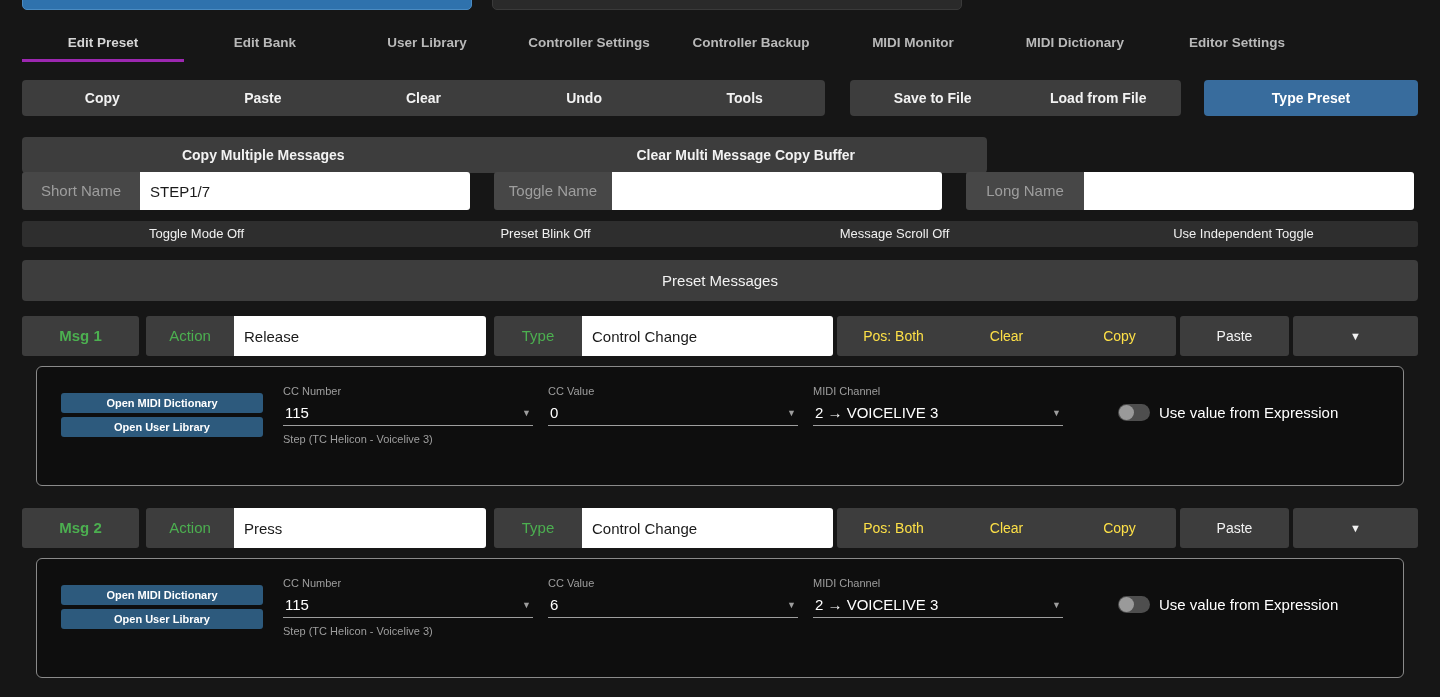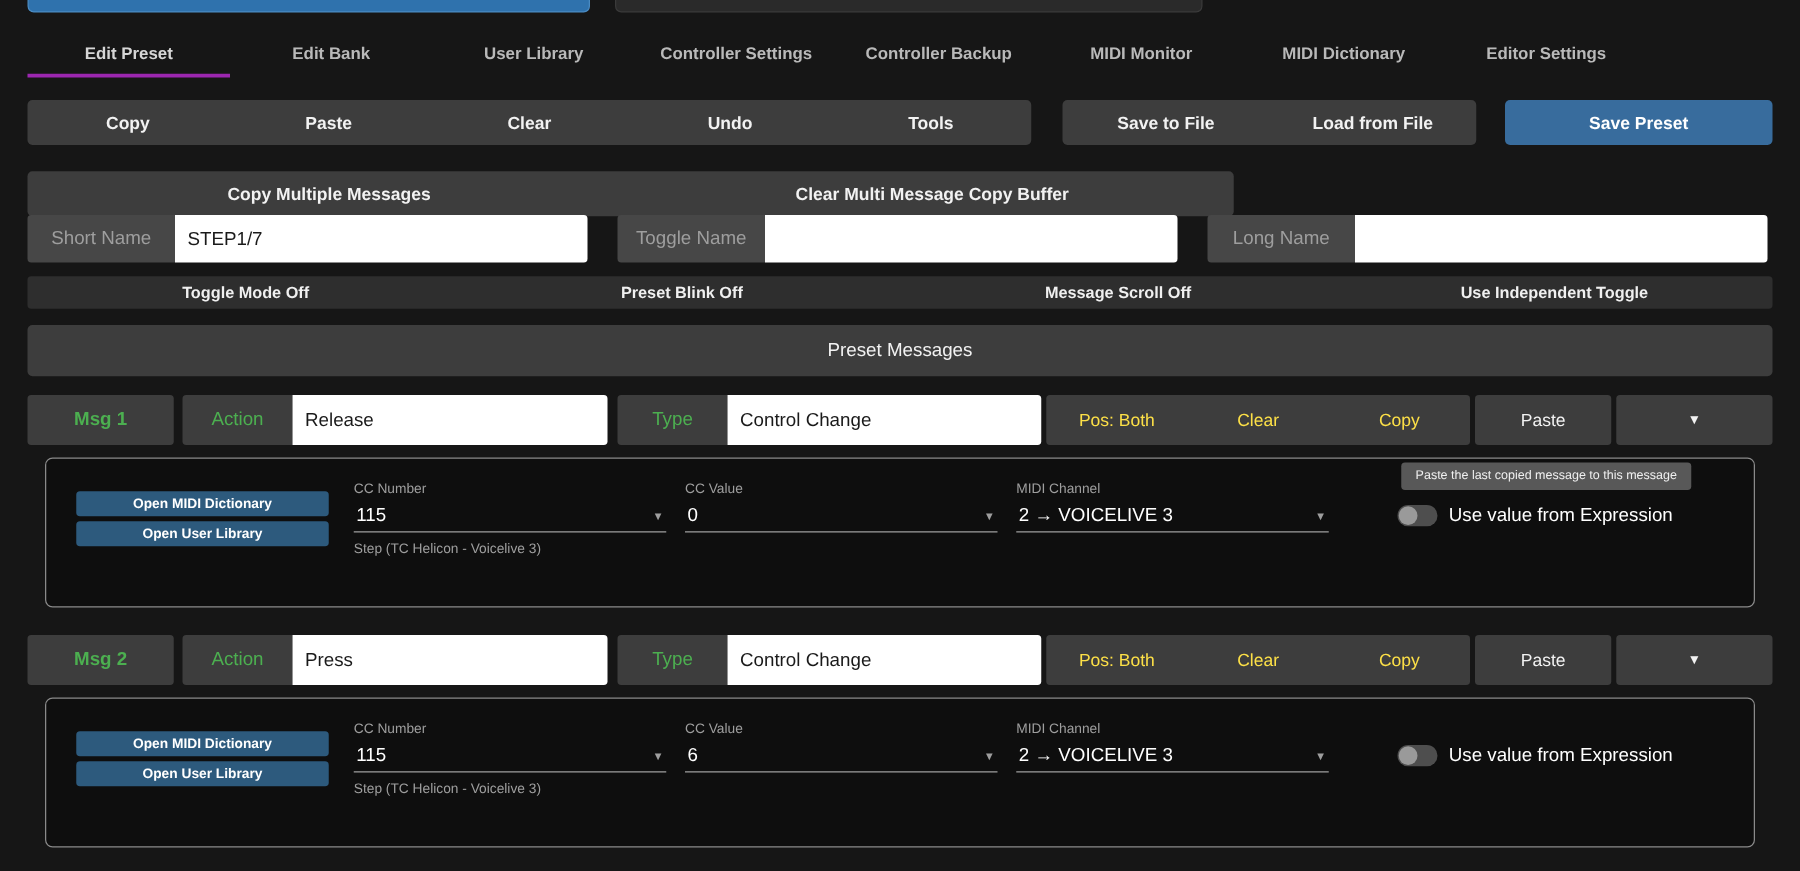--- a/index.html
+++ b/index.html
@@ -38,21 +38,21 @@
   .name-label { width:118px; height:38px; background:#474747; color:#9e9e9e;
                 font-size:15px; line-height:38px; text-align:center; border-radius:3px 0 0 3px; }
   .name-input { width:330px; height:38px; background:#fff; border:none; outline:none;
                 font-family:"Liberation Sans", sans-serif; font-size:15px; color:#1a1a1a;
                 padding:12px 10px; border-radius:0 3px 3px 0; }
 
   
   .toggle-strip { position:absolute; left:22px; top:221px; width:1396px; height:26px;
                   background:#2e2e2e; border-radius:3px; display:flex; }
   .toggle-strip .cell { flex:1; text-align:center; line-height:26px; font-size:13px;
-                        font-weight:700; color:#f0f0f0; cursor:pointer; }
+                        font-weight:400; color:#f0f0f0; cursor:pointer; }
 
   .preset-title { position:absolute; left:22px; top:260px; width:1396px; height:41px;
                   background:#3d3d3d; border-radius:4px; text-align:center;
                   line-height:41px; font-size:15px; color:#f2f2f2; }
 
   
   .msg-row { position:absolute; left:22px; width:1396px; height:40px; }
   .msg-row .seg { position:absolute; top:0; height:40px; background:#3d3d3d; border-radius:3px; }
   .msg-chip { left:0; width:117px; text-align:center; line-height:40px;
               font-size:15px; font-weight:700; color:#4caf50; }
@@ -115,21 +115,21 @@
     <div class="cell">Copy</div>
     <div class="cell">Paste</div>
     <div class="cell">Clear</div>
     <div class="cell">Undo</div>
     <div class="cell">Tools</div>
   </div>
   <div class="bar file-bar">
     <div class="cell">Save to File</div>
     <div class="cell">Load from File</div>
   </div>
-  <div class="save-preset">Save Preset</div>
+  <div class="save-preset">Type Preset</div>
 
   <div class="bar multi-bar">
     <div class="cell">Copy Multiple Messages</div>
     <div class="cell">Clear Multi Message Copy Buffer</div>
   </div>
 
   <div class="names">
     <div class="name-group">
       <div class="name-label">Short Name</div>
       <input class="name-input" value="STEP1/7" style="">
@@ -196,21 +196,20 @@
     </div>
 
     <div class="field" style="left:776px">
       <div class="f-label">MIDI Channel</div>
       <div class="f-value">
         <span>2 → VOICELIVE 3</span>
         <span class="f-caret">▼</span>
       </div>
     </div>
 
-    <div class="tooltip">Paste the last copied message to this message</div>
     <div class="switch">
       <div class="knob"></div>
     </div>
     <div class="expr-label">Use value from Expression</div>
   </div>
 
   <div class="msg-row" style="top:508px">
     <div class="seg msg-chip">Msg 2</div>
     <div class="seg action-group" style="background:transparent">
       <div class="green-chip">Action</div>

